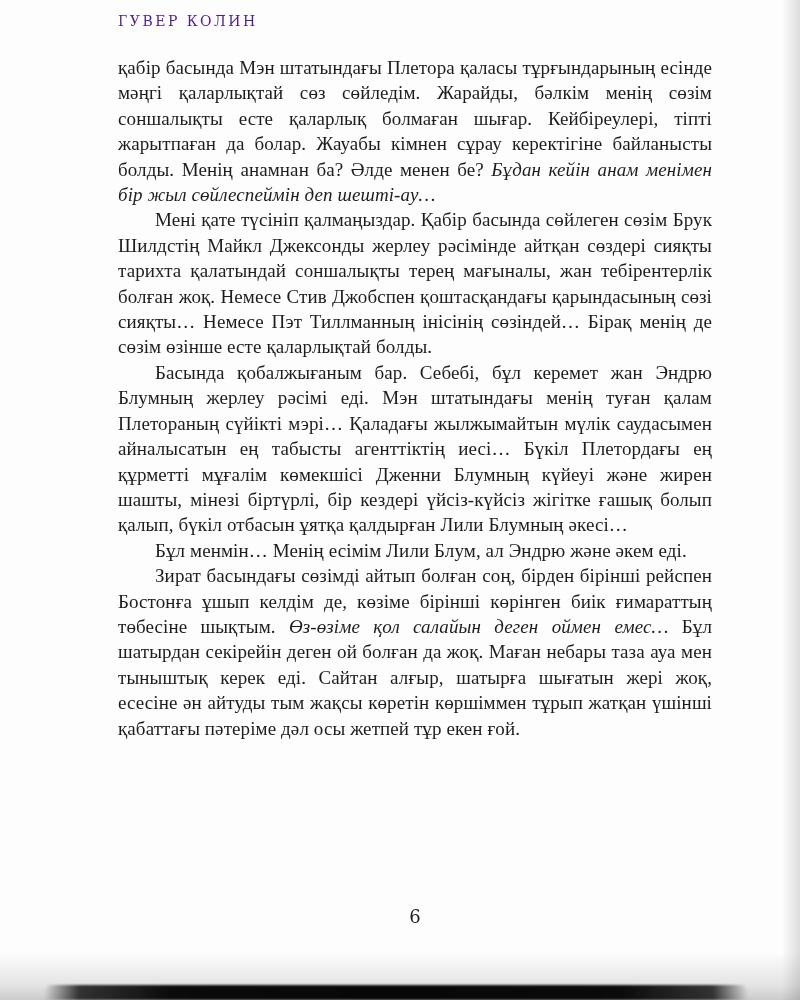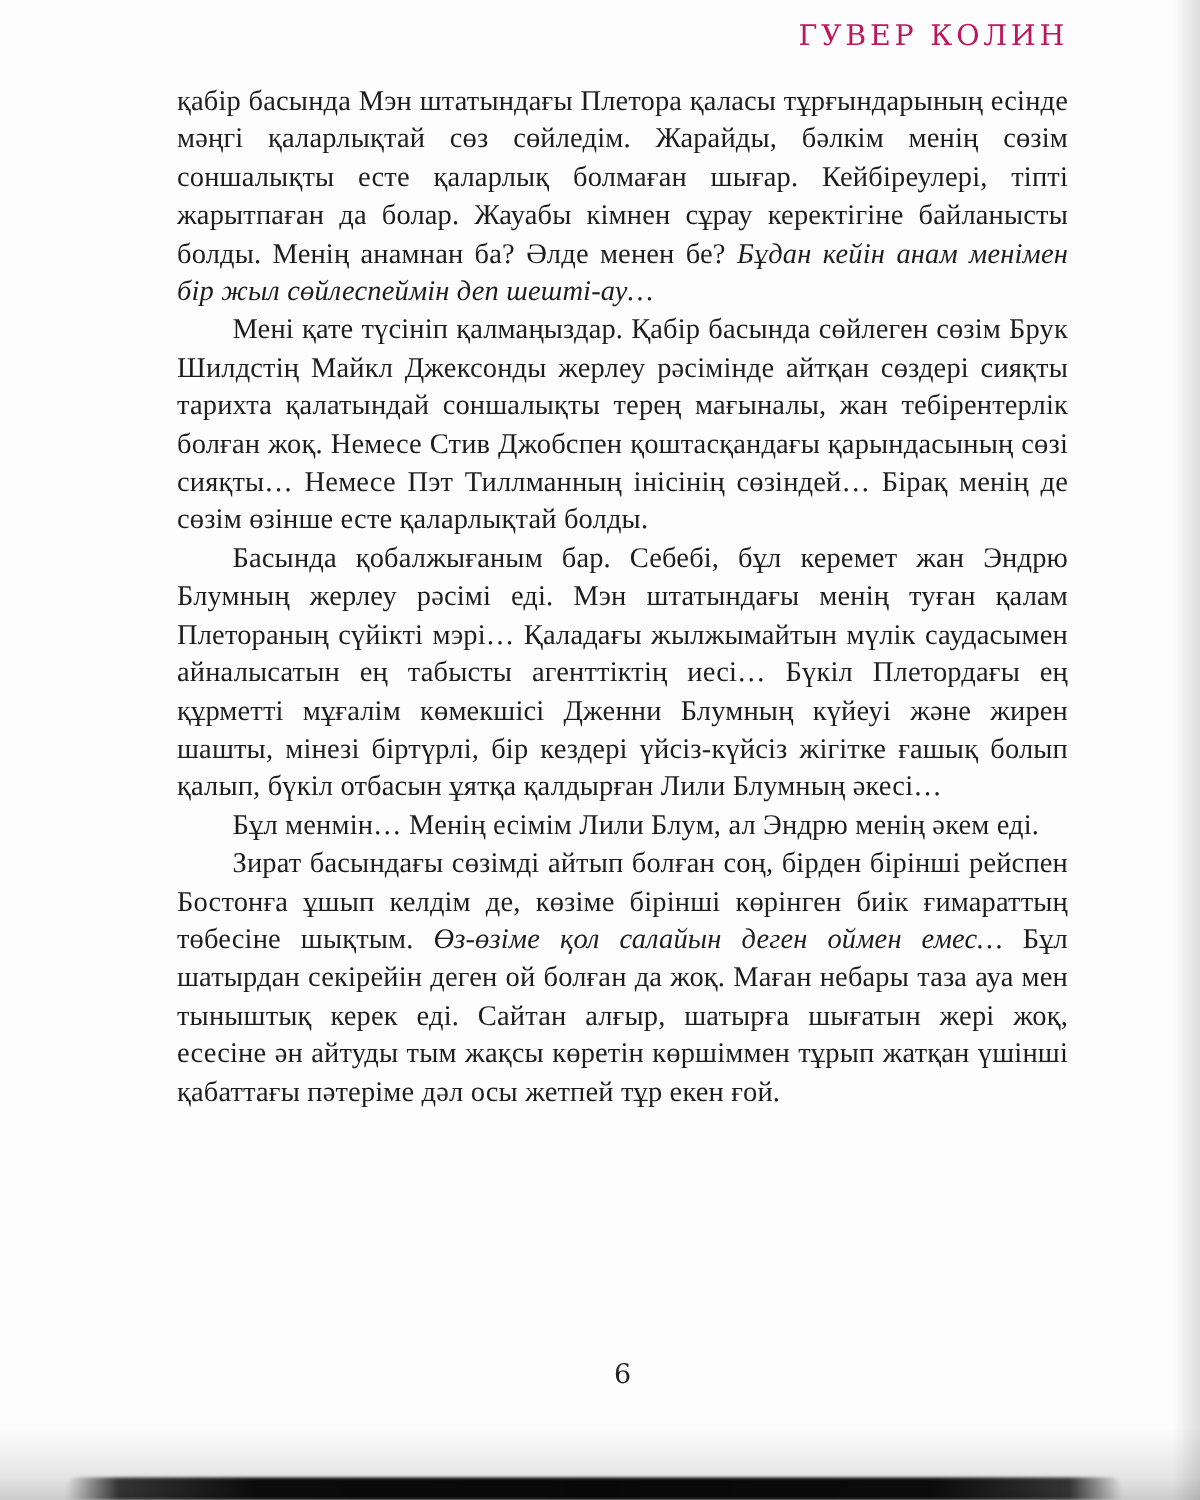--- a/index.html
+++ b/index.html
@@ -14,24 +14,24 @@
     position: relative;
     width: 800px;
     height: 1000px;
     background: var(--paper, #fdfdfd);
   }
   .running-head {
     position: absolute;
     top: 13px;
     left: 118px;
     width: 594px;
-    text-align: right;
-    font-size: 19px;
+    text-align: left;
+    font-size: 14px;
     letter-spacing: 2.5px;
-    color: #be185d;
+    color: #4c1d95;
   }
   .text-block {
     position: absolute;
     top: 55px;
     left: 118px;
     width: 594px;
     font-size: 19px;
     line-height: 25.4px;
     text-align: justify;
     letter-spacing: 0.1px;
@@ -86,21 +86,21 @@
   <div class="running-head">ГУВЕР КОЛИН</div>
 
   <div class="text-block">
 
     <p class="para no-indent"><span>қабір басында Мэн штатындағы Плетора қаласы тұрғындарының есінде мәңгі қаларлықтай сөз сөйледім. Жарайды, бәлкім менің сөзім соншалықты есте қаларлық болмаған шығар. Кейбіреулері, тіпті жарытпаған да болар. Жауабы кімнен сұрау керектігіне байланысты болды. Менің анамнан ба? Әлде менен бе? </span><span class="em">Бұдан кейін анам менімен бір жыл сөйлеспеймін деп шешті-ау…</span></p>
 
     <p class="para"><span>Мені қате түсініп қалмаңыздар. Қабір басында сөйлеген сөзім Брук Шилдстің Майкл Джексонды жерлеу рәсімінде айтқан сөздері сияқты тарихта қалатындай соншалықты терең мағыналы, жан тебірентерлік болған жоқ. Немесе Стив Джобспен қоштасқандағы қарындасының сөзі сияқты… Немесе Пэт Тиллманның інісінің сөзіндей… Бірақ менің де сөзім өзінше есте қаларлықтай болды.</span></p>
 
     <p class="para"><span>Басында қобалжығаным бар. Себебі, бұл керемет жан Эндрю Блумның жерлеу рәсімі еді. Мэн штатындағы менің туған қалам Плетораның сүйікті мэрі… Қаладағы жылжымайтын мүлік саудасымен айналысатын ең табысты агенттіктің иесі… Бүкіл Плетордағы ең құрметті мұғалім көмекшісі Дженни Блумның күйеуі және жирен шашты, мінезі біртүрлі, бір кездері үйсіз-күйсіз жігітке ғашық болып қалып, бүкіл отбасын ұятқа қалдырған Лили Блумның әкесі…</span></p>
 
-    <p class="para"><span>Бұл менмін… Менің есімім Лили Блум, ал Эндрю менің әкем еді.</span></p>
+    <p class="para"><span>Бұл менмін… Менің есімім Лили Блум, ал Эндрю және әкем еді.</span></p>
 
     <p class="para"><span>Зират басындағы сөзімді айтып болған соң, бірден бірінші рейспен Бостонға ұшып келдім де, көзіме бірінші көрінген биік ғимараттың төбесіне шықтым. </span><span class="em">Өз-өзіме қол салайын деген оймен емес…</span><span> Бұл шатырдан секірейін деген ой болған да жоқ. Маған небары таза ауа мен тыныштық керек еді. Сайтан алғыр, шатырға шығатын жері жоқ, есесіне ән айтуды тым жақсы көретін көршіммен тұрып жатқан үшінші қабаттағы пәтеріме дәл осы жетпей тұр екен ғой.</span></p>
 
   </div>
 
   <div class="page-number">6</div>
 
   <div class="right-edge-shade"></div>
   <div class="bottom-shade"></div>
   <div class="scan-dark-bar"></div>

